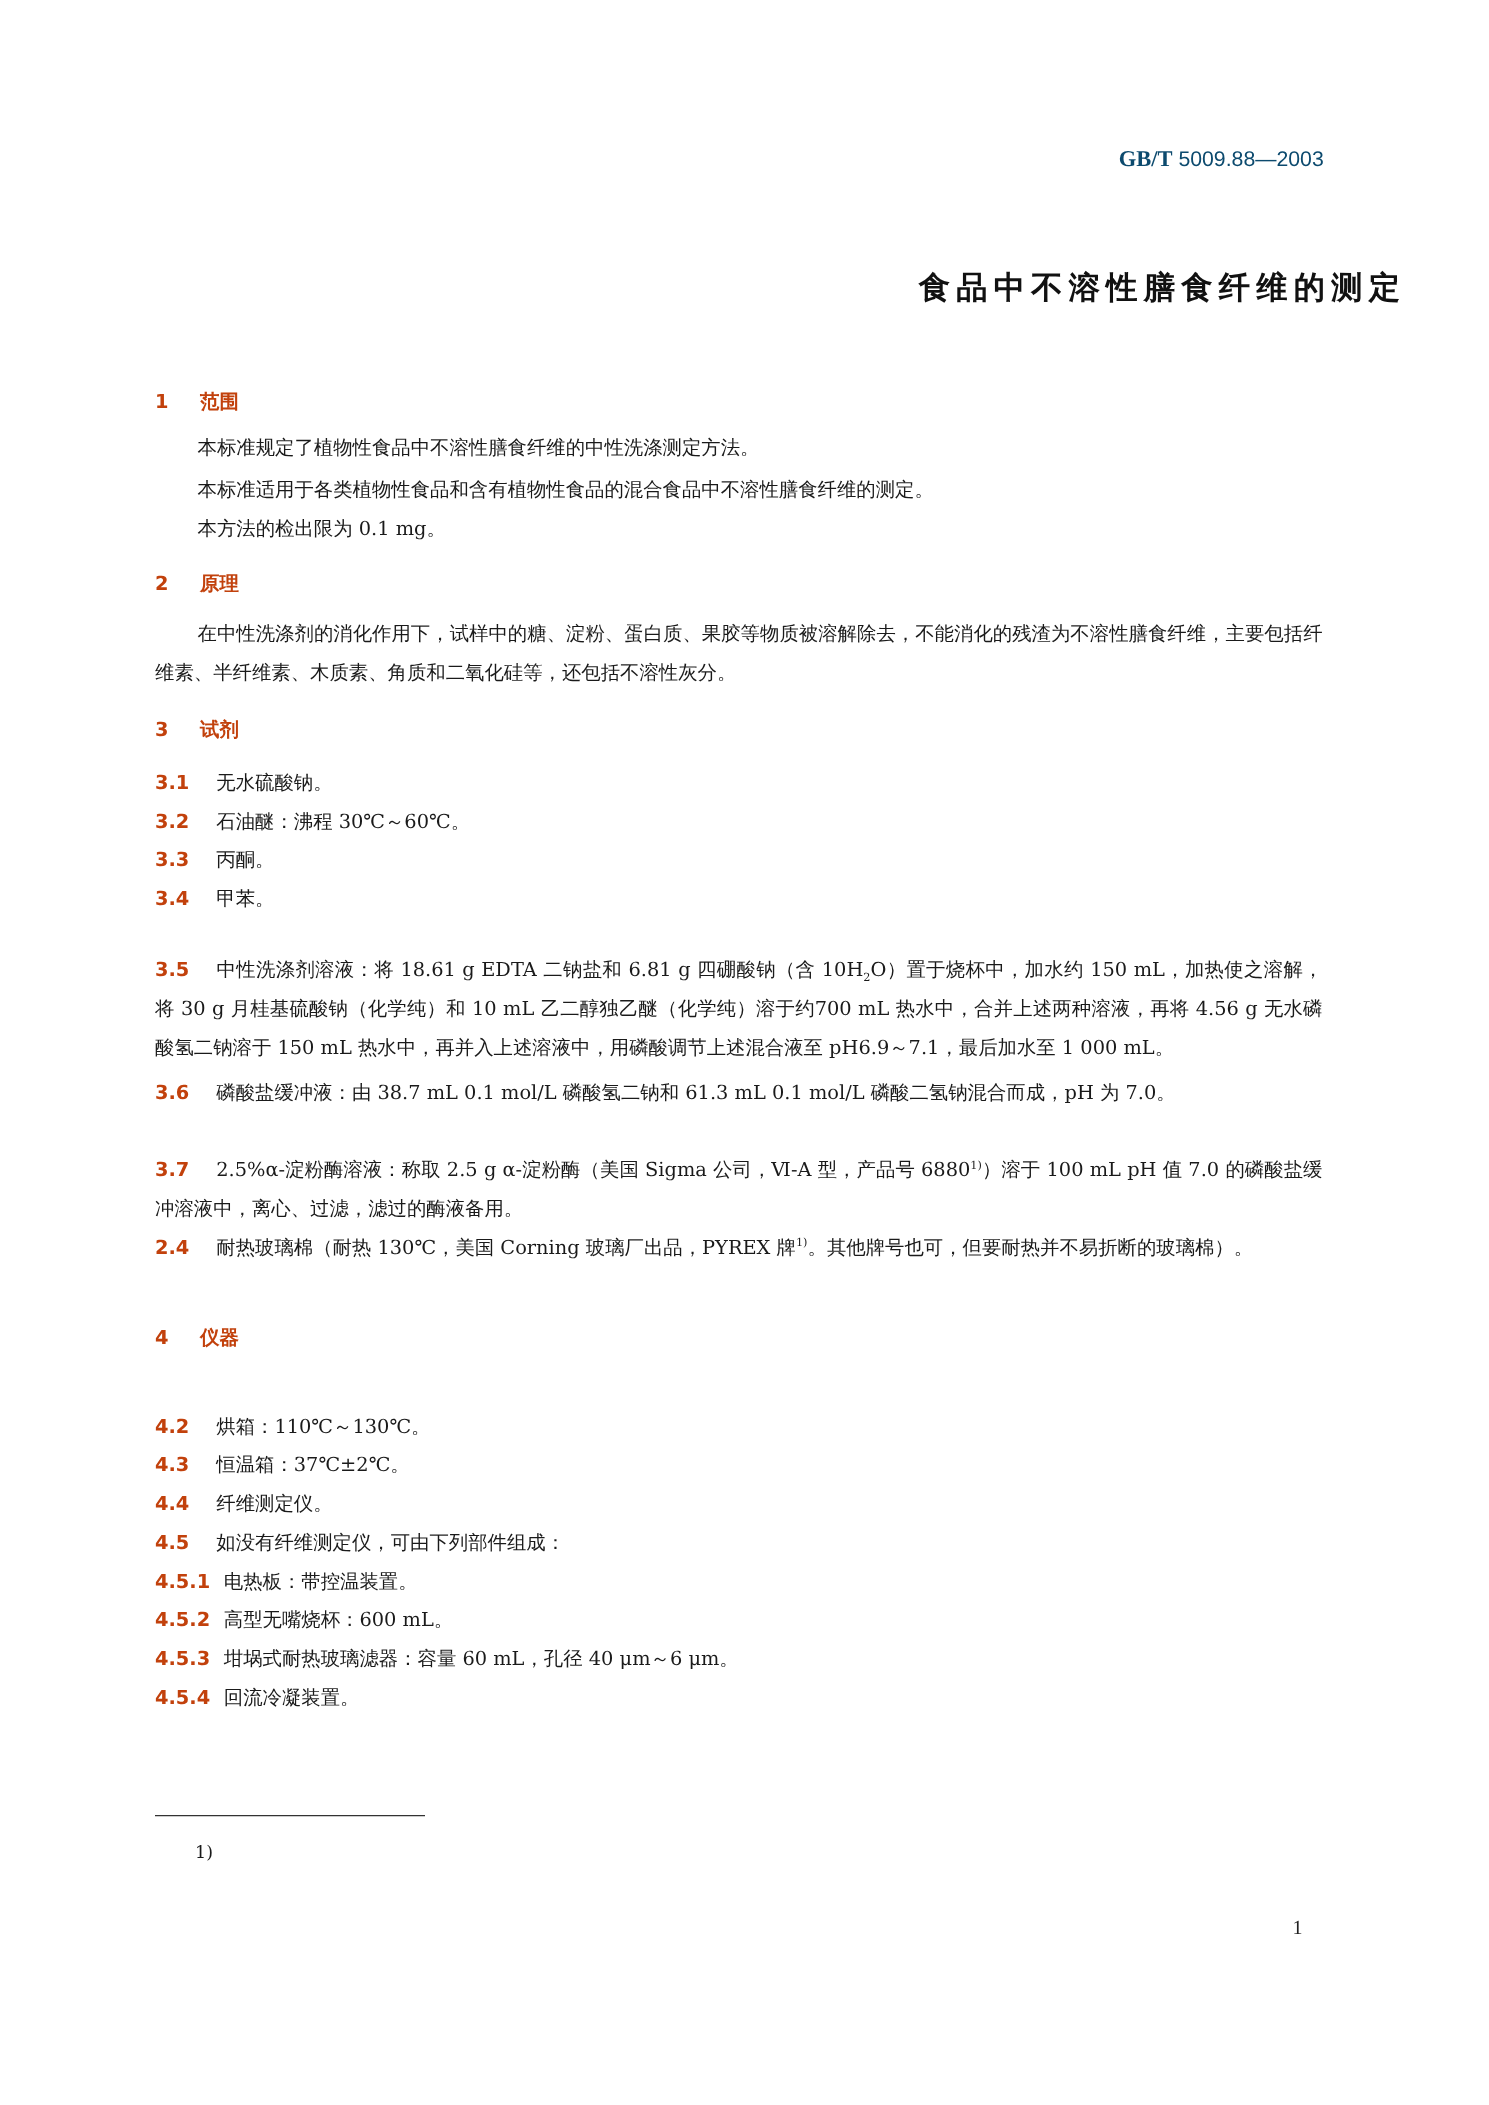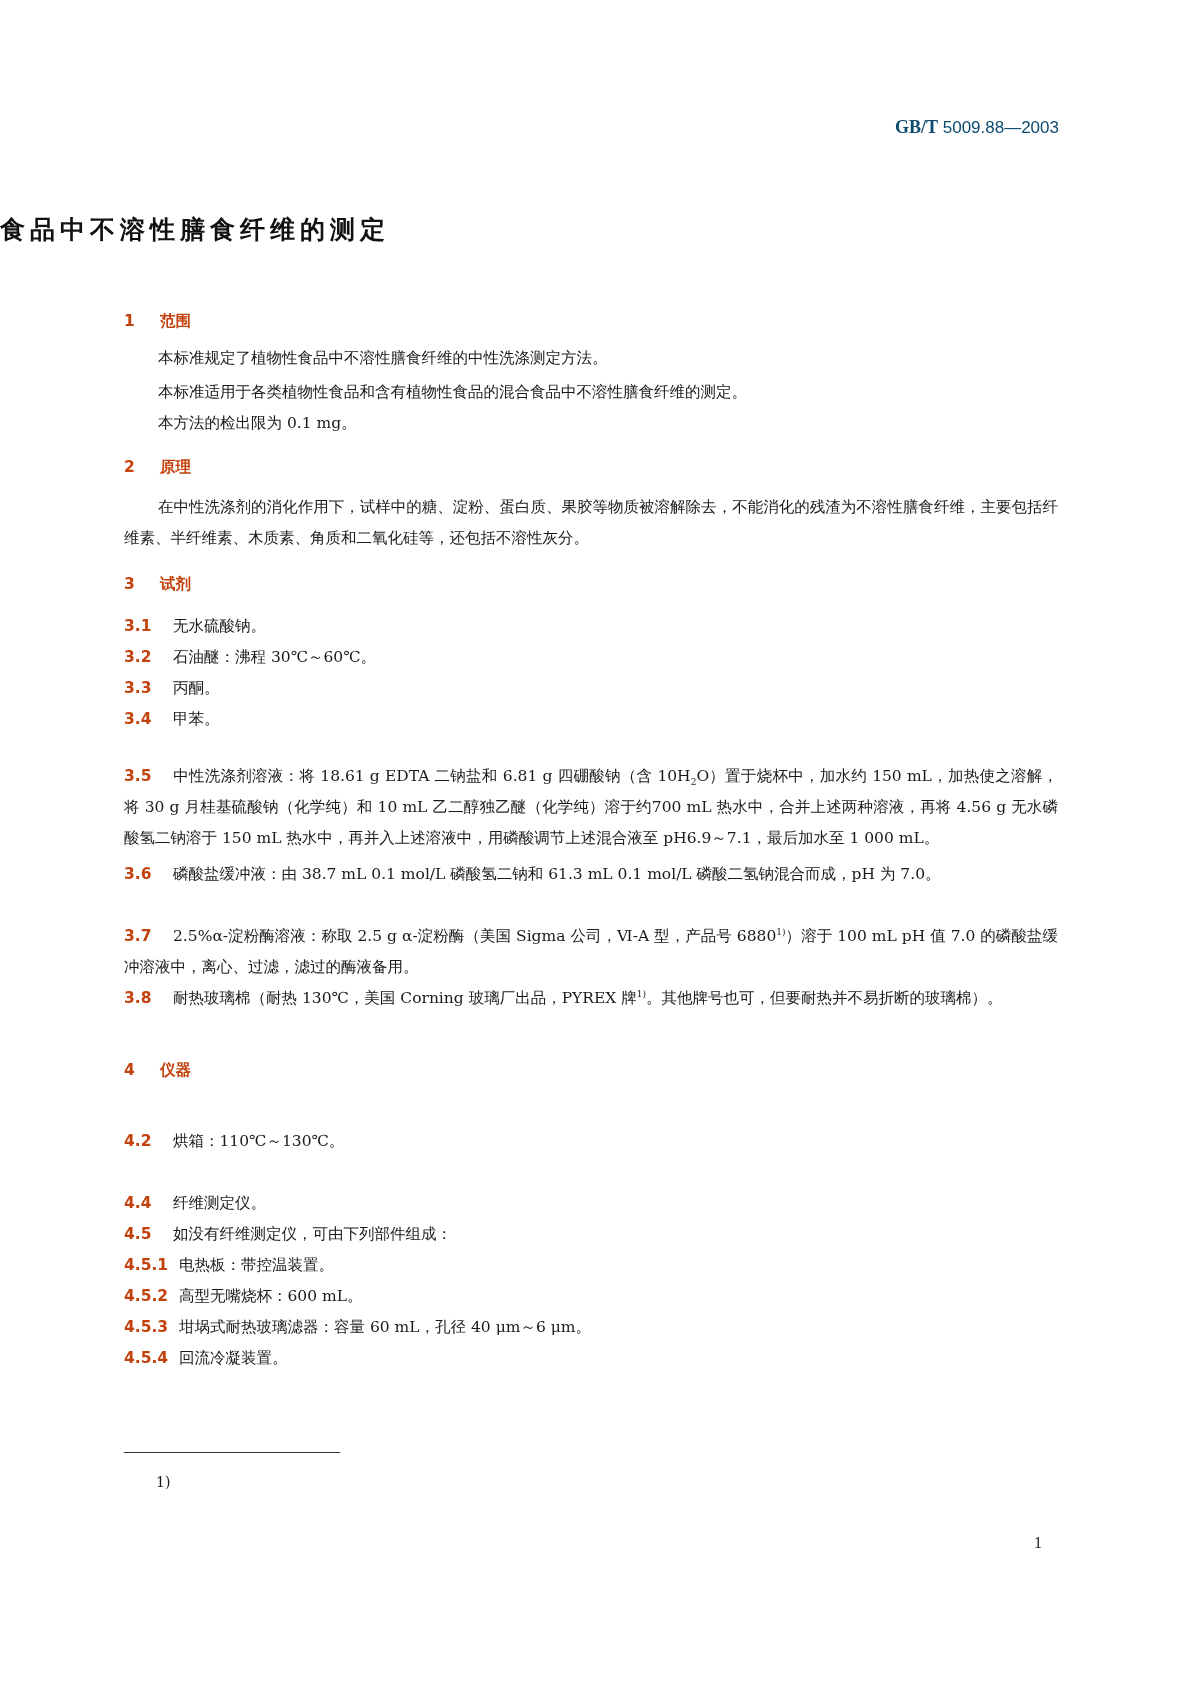--- a/index.html
+++ b/index.html
@@ -8,21 +8,21 @@
       font-family: "DejaVu Serif", "Liberation Serif", serif;
       color: #1a1a1a;
     }
     .page { position: absolute; left: 0; top: 0; width: 1191px; height: 1684px; }
     .std-code {
       position: absolute; top: 117px; right: 132px;
       font-family: "Liberation Sans", sans-serif; font-size: 17px; color: #0c4a6e;
     }
     .std-code b { font-family: "Liberation Serif", serif; font-weight: bold; font-size: 18px; }
     .doc-title {
-      position: absolute; top: 213px; left: 0; width: 1125px; text-align: left;
+      position: absolute; top: 213px; left: 0; width: 1125px; text-align: right;
       font-family: "DejaVu Sans", sans-serif; font-weight: bold; font-size: 25px;
       letter-spacing: 5px; color: #111;
     }
     .h {
       font-family: "DejaVu Sans", sans-serif; font-weight: bold; font-size: 15.5px;
       color: #c2410c; position: absolute; left: 124px;
     }
     .h .num { display: inline-block; width: 36px; }
     .p {
       position: absolute; left: 124px; width: 934px;
@@ -68,25 +68,26 @@
 
   <div class="h" style="top:574px;"><span class="num">3</span><span>试剂</span></div>
 
   <div class="p" style="top:611px;"><span class="item-num">3.1</span><span>无水硫酸钠。</span></div>
   <div class="p" style="top:642px;"><span class="item-num">3.2</span><span>石油醚：沸程 30℃～60℃。</span></div>
   <div class="p" style="top:673px;"><span class="item-num">3.3</span><span>丙酮。</span></div>
   <div class="p" style="top:704px;"><span class="item-num">3.4</span><span>甲苯。</span></div>
   <div class="p" style="top:761px;"><span class="item-num">3.5</span><span>中性洗涤剂溶液：将 18.61 g EDTA 二钠盐和 6.81 g 四硼酸钠（含 10H</span><sub>2</sub><span>O）置于烧杯中，加水约 150 mL，加热使之溶解，将 30 g 月桂基硫酸钠（化学纯）和 10 mL 乙二醇独乙醚（化学纯）溶于约700 mL 热水中，合并上述两种溶液，再将 4.56 g 无水磷酸氢二钠溶于 150 mL 热水中，再并入上述溶液中，用磷酸调节上述混合液至 pH6.9～7.1，最后加水至 1 000 mL。</span></div>
   <div class="p" style="top:859px;"><span class="item-num">3.6</span><span>磷酸盐缓冲液：由 38.7 mL 0.1 mol/L 磷酸氢二钠和 61.3 mL 0.1 mol/L 磷酸二氢钠混合而成，pH 为 7.0。</span></div>
   <div class="p" style="top:921px;"><span class="item-num">3.7</span><span>2.5%α-淀粉酶溶液：称取 2.5 g α-淀粉酶（美国 Sigma 公司，Ⅵ-A 型，产品号 6880</span><sup>1)</sup><span>）溶于 100 mL pH 值 7.0 的磷酸盐缓冲溶液中，离心、过滤，滤过的酶液备用。</span></div>
-  <div class="p" style="top:983px;"><span class="item-num">3.8</span><span>耐热玻璃棉（耐热 130℃，美国 Corning 玻璃厂出品，PYREX 牌</span><sup>1)</sup><span>。其他牌号也可，但要耐热并不易折断的玻璃棉）。</span></div>
+  <div class="p" style="top:983px;"><span class="item-num">2.4</span><span>耐热玻璃棉（耐热 130℃，美国 Corning 玻璃厂出品，PYREX 牌</span><sup>1)</sup><span>。其他牌号也可，但要耐热并不易折断的玻璃棉）。</span></div>
 
   <div class="h" style="top:1060px;"><span class="num">4</span><span>仪器</span></div>
 
   <div class="p" style="top:1126px;"><span class="item-num">4.2</span><span>烘箱：110℃～130℃。</span></div>
+  <div class="p" style="top:1157px;"><span class="item-num">4.3</span><span>恒温箱：37℃±2℃。</span></div>
   <div class="p" style="top:1188px;"><span class="item-num">4.4</span><span>纤维测定仪。</span></div>
   <div class="p" style="top:1219px;"><span class="item-num">4.5</span><span>如没有纤维测定仪，可由下列部件组成：</span></div>
   <div class="p" style="top:1250px;"><span class="item-num sub">4.5.1</span><span>电热板：带控温装置。</span></div>
   <div class="p" style="top:1281px;"><span class="item-num sub">4.5.2</span><span>高型无嘴烧杯：600 mL。</span></div>
   <div class="p" style="top:1312px;"><span class="item-num sub">4.5.3</span><span>坩埚式耐热玻璃滤器：容量 60 mL，孔径 40 μm～6 μm。</span></div>
   <div class="p" style="top:1343px;"><span class="item-num sub">4.5.4</span><span>回流冷凝装置。</span></div>
 
   <div class="footnote-rule"></div>
   <div class="footnote"><span class="fn-mark">1)</span></div>
 

